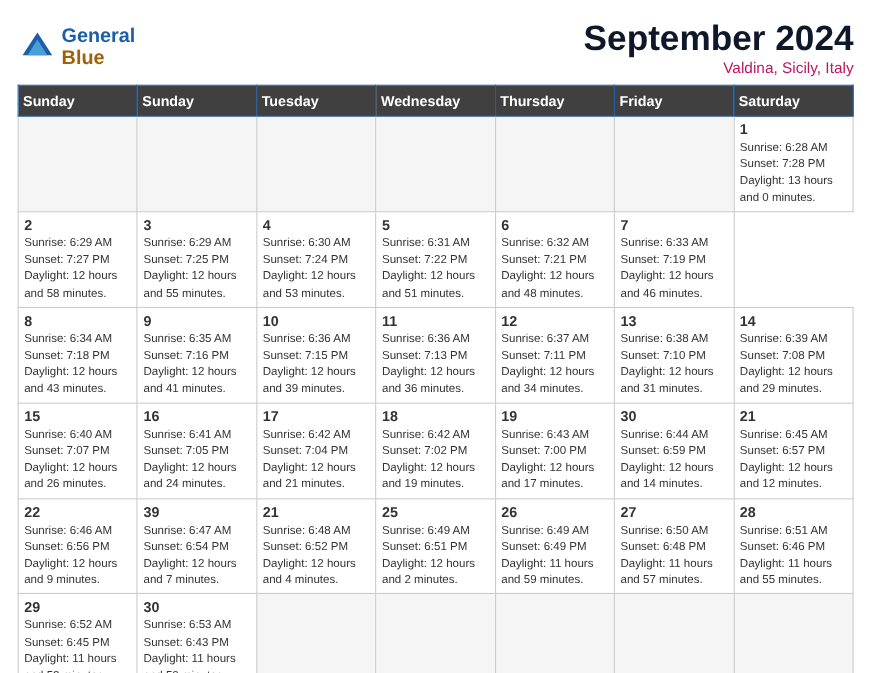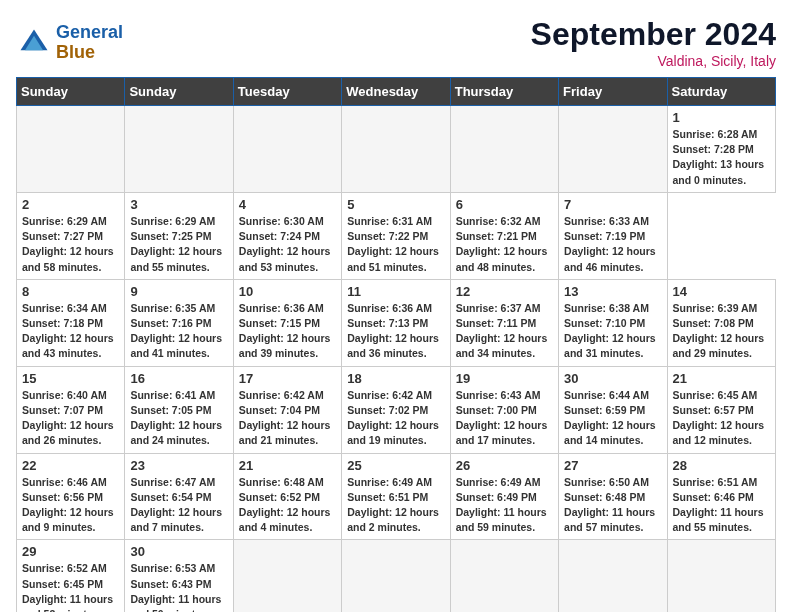--- a/index.html
+++ b/index.html
@@ -70,21 +70,20 @@
       background: #f5f5f5;
     }
     .day-num {
       font-size: 13px;
       font-weight: bold;
       display: block;
       margin-bottom: 2px;
     }
     .day-info {
       line-height: 1.45;
-      font-weight: bold;
     }
   </style>
 </head>
 <body>
 
 <div class="header">
   <div class="logo">
     <svg class="logo-icon" viewBox="0 0 40 40">
       <polygon points="20,5 35,28 5,28" fill="#1a5fa8"></polygon>
       <polygon points="20,12 30,28 10,28" fill="#4a9fd4"></polygon>
@@ -210,21 +209,21 @@
           <span class="day-num">21</span>
           <div class="day-info">Sunrise: 6:45 AM<br>Sunset: 6:57 PM<br>Daylight: 12 hours and 12 minutes.</div>
         </td>
       </tr>
       <tr>
         <td>
           <span class="day-num">22</span>
           <div class="day-info">Sunrise: 6:46 AM<br>Sunset: 6:56 PM<br>Daylight: 12 hours and 9 minutes.</div>
         </td>
         <td>
-          <span class="day-num">23</span>
+          <span class="day-num">39</span>
           <div class="day-info">Sunrise: 6:47 AM<br>Sunset: 6:54 PM<br>Daylight: 12 hours and 7 minutes.</div>
         </td>
         <td>
           <span class="day-num">21</span>
           <div class="day-info">Sunrise: 6:48 AM<br>Sunset: 6:52 PM<br>Daylight: 12 hours and 4 minutes.</div>
         </td>
         <td>
           <span class="day-num">25</span>
           <div class="day-info">Sunrise: 6:49 AM<br>Sunset: 6:51 PM<br>Daylight: 12 hours and 2 minutes.</div>
         </td>

